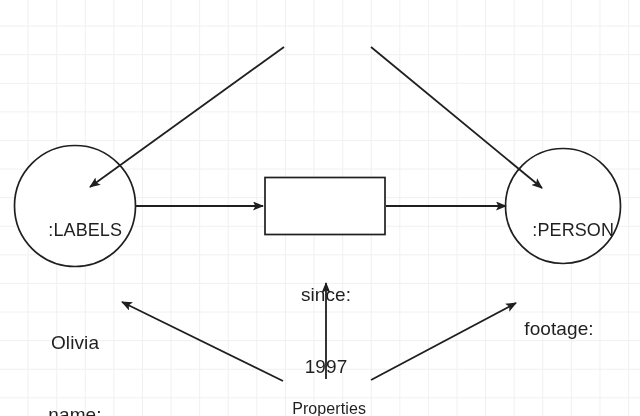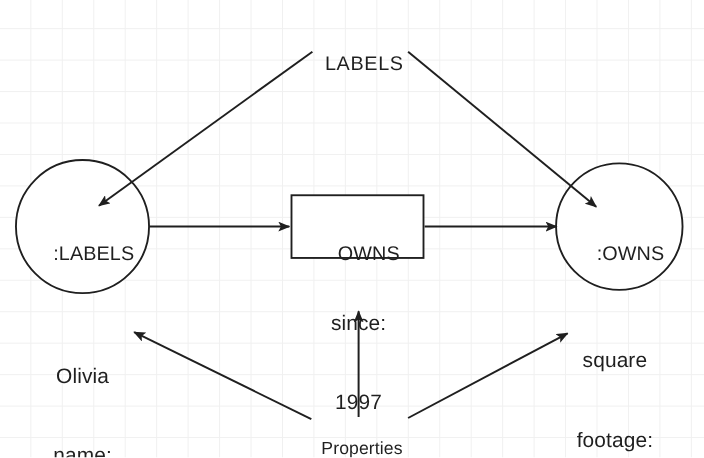--- a/index.html
+++ b/index.html
@@ -74,48 +74,41 @@
 
     <line x1="371" y1="47" x2="542" y2="188" stroke="#1f1f1f" stroke-width="1.8" marker-end="url(#arrowhead)"></line>
 
     <line x1="283" y1="381" x2="122" y2="302" stroke="#1f1f1f" stroke-width="1.8" marker-end="url(#arrowhead)"></line>
 
     <line x1="326" y1="379" x2="326" y2="283" stroke="#1f1f1f" stroke-width="1.8" marker-end="url(#arrowhead)"></line>
 
     <line x1="371" y1="380" x2="516" y2="303" stroke="#1f1f1f" stroke-width="1.8" marker-end="url(#arrowhead)"></line>
   </svg>
 
-  <div class="lbl head-text" style="left:0px; top:24px; width:640px;">
-    <span>LABELS</span>
-  </div>
 
   <div class="lbl node-text" style="left:15px; top:196px; width:120px;">
     <span>:LABELS</span>
   </div>
 
-  <div class="lbl node-text" style="left:265px; top:196px; width:120px;">
-    <span>OWNS</span>
-  </div>
 
   <div class="lbl node-text" style="left:503px; top:196px; width:120px;">
-    <span>:OWNS</span>
+    <span>:PERSON</span>
   </div>
 
   <div class="lbl prop-text" style="left:15px; top:283px; width:120px;">
     <div>Olivia</div>
     <div>name:</div>
   </div>
 
   <div class="lbl prop-text" style="left:266px; top:235px; width:120px;">
     <div>since:</div>
     <div>1997</div>
   </div>
 
   <div class="lbl prop-text" style="left:499px; top:269px; width:120px;">
-    <div>square</div>
     <div>footage:</div>
     
   </div>
 
   <div class="lbl prop-text" style="left:0px; top:379px; width:640px; font-size:16px;">
     <span>Properties</span>
   </div>
 
 </div>
 

